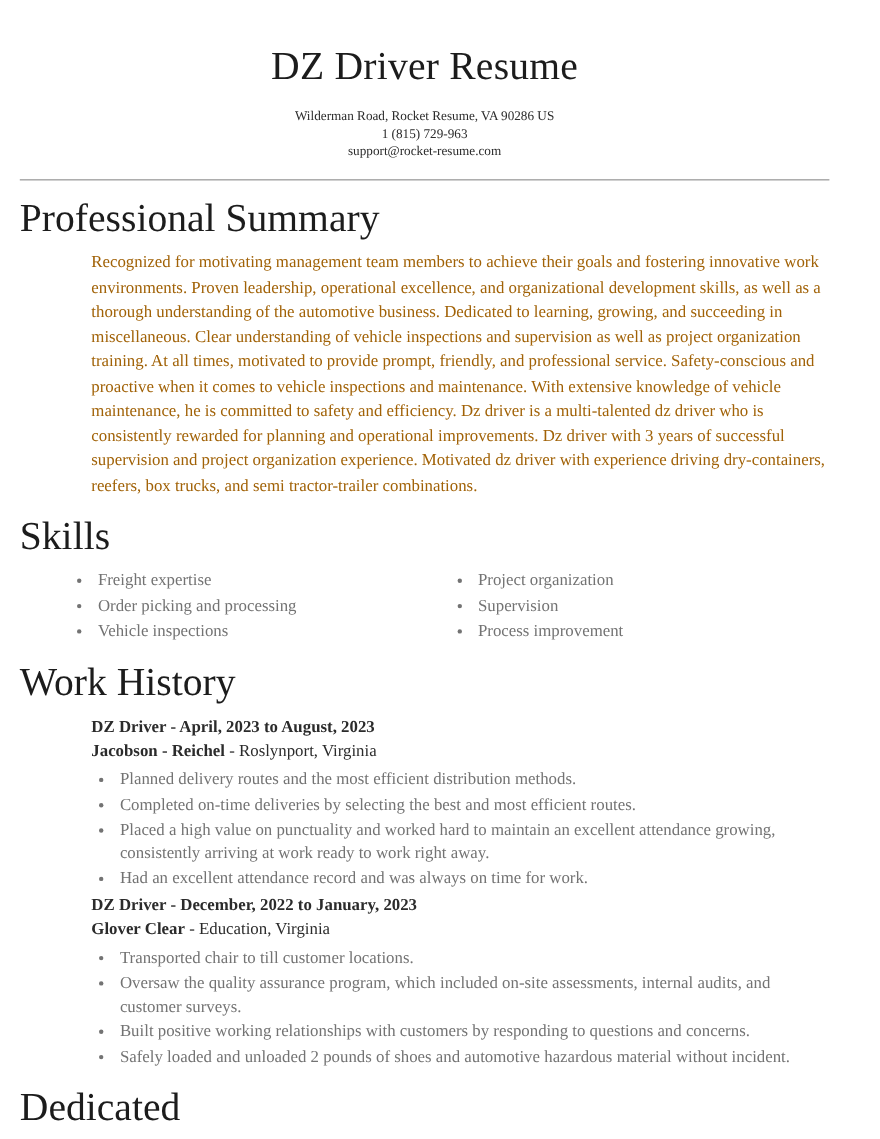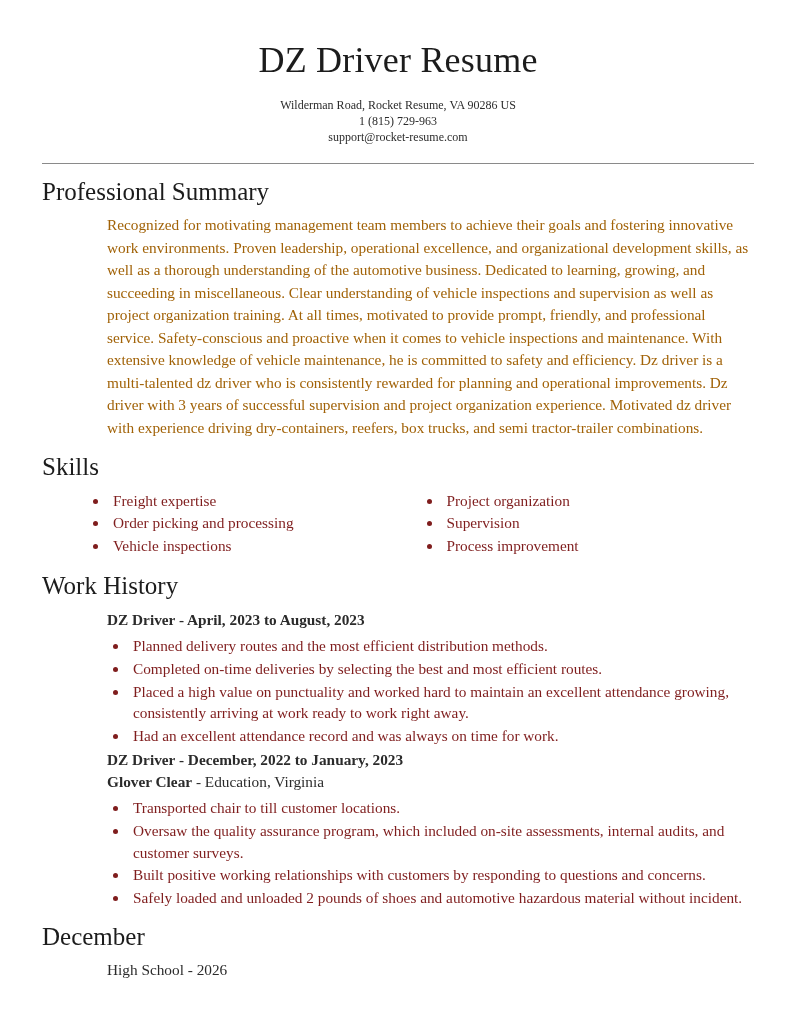--- a/index.html
+++ b/index.html
@@ -11,21 +11,21 @@
     width: 800px;
     height: 1035px;
     font-family: "Liberation Serif", "DejaVu Serif", serif;
     color: #2b2b2b;
     -webkit-font-smoothing: antialiased;
   }
   .page {
     width: 800px;
     height: 1035px;
     box-sizing: border-box;
-    padding: 34px 46px 20px 42px;
+    padding: 34px 46px 20px 18px;
     position: relative;
     background: #ffffff;
   }
 
   
   .resume-header {
     text-align: center;
   }
   .resume-title {
     font-size: 36px;
@@ -45,21 +45,21 @@
     border-top: 1.5px solid #8a8a8a;
     margin: 17px 0 0 0;
     width: 100%;
   }
 
   
   .section {
     margin-top: 12px;
   }
   .section-heading {
-    font-size: 25px;
+    font-size: 36px;
     font-weight: 400;
     color: #1c1c1c;
     line-height: 1.25;
     margin: 0 0 7px 0;
   }
   .section-body {
     padding-left: 65px;
   }
 
   
@@ -83,21 +83,21 @@
   ul.bullets {
     margin: 0;
     padding-left: 22px;
     list-style-type: disc;
   }
   ul.bullets li {
     font-size: 15.3px;
     line-height: 1.5;
     margin: 0;
     padding-left: 4px;
-    color: #7f1d1d;
+    color: #737373;
   }
 
   
   .job {
     margin-bottom: 2px;
   }
   .job:last-child {
     margin-bottom: 0;
   }
   .job-line {
@@ -164,20 +164,23 @@
   </div>
 
   <div class="section">
     <h2 class="section-heading">Work History</h2>
     <div class="section-body">
 
       <div class="job">
         <div class="job-line">
           <span class="strong">DZ Driver - April, 2023 to August, 2023</span>
         </div>
+        <div class="job-line">
+          <span class="strong">Jacobson - Reichel</span><span> - </span><span>Roslynport, Virginia</span>
+        </div>
         <div class="job-bullets">
           <ul class="bullets">
             <li>Planned delivery routes and the most efficient distribution methods.</li>
             <li>Completed on-time deliveries by selecting the best and most efficient routes.</li>
             <li>Placed a high value on punctuality and worked hard to maintain an excellent attendance growing, consistently arriving at work ready to work right away.</li>
             <li>Had an excellent attendance record and was always on time for work.</li>
           </ul>
         </div>
       </div>
 
@@ -195,21 +198,21 @@
             <li>Built positive working relationships with customers by responding to questions and concerns.</li>
             <li>Safely loaded and unloaded 2 pounds of shoes and automotive hazardous material without incident.</li>
           </ul>
         </div>
       </div>
 
     </div>
   </div>
 
   <div class="section">
-    <h2 class="section-heading">December</h2>
+    <h2 class="section-heading">Dedicated</h2>
     <div class="section-body">
       <div>
         <div class="edu-line">
           <span>High School - 2026</span>
         </div>
 
       </div>
     </div>
   </div>
 

